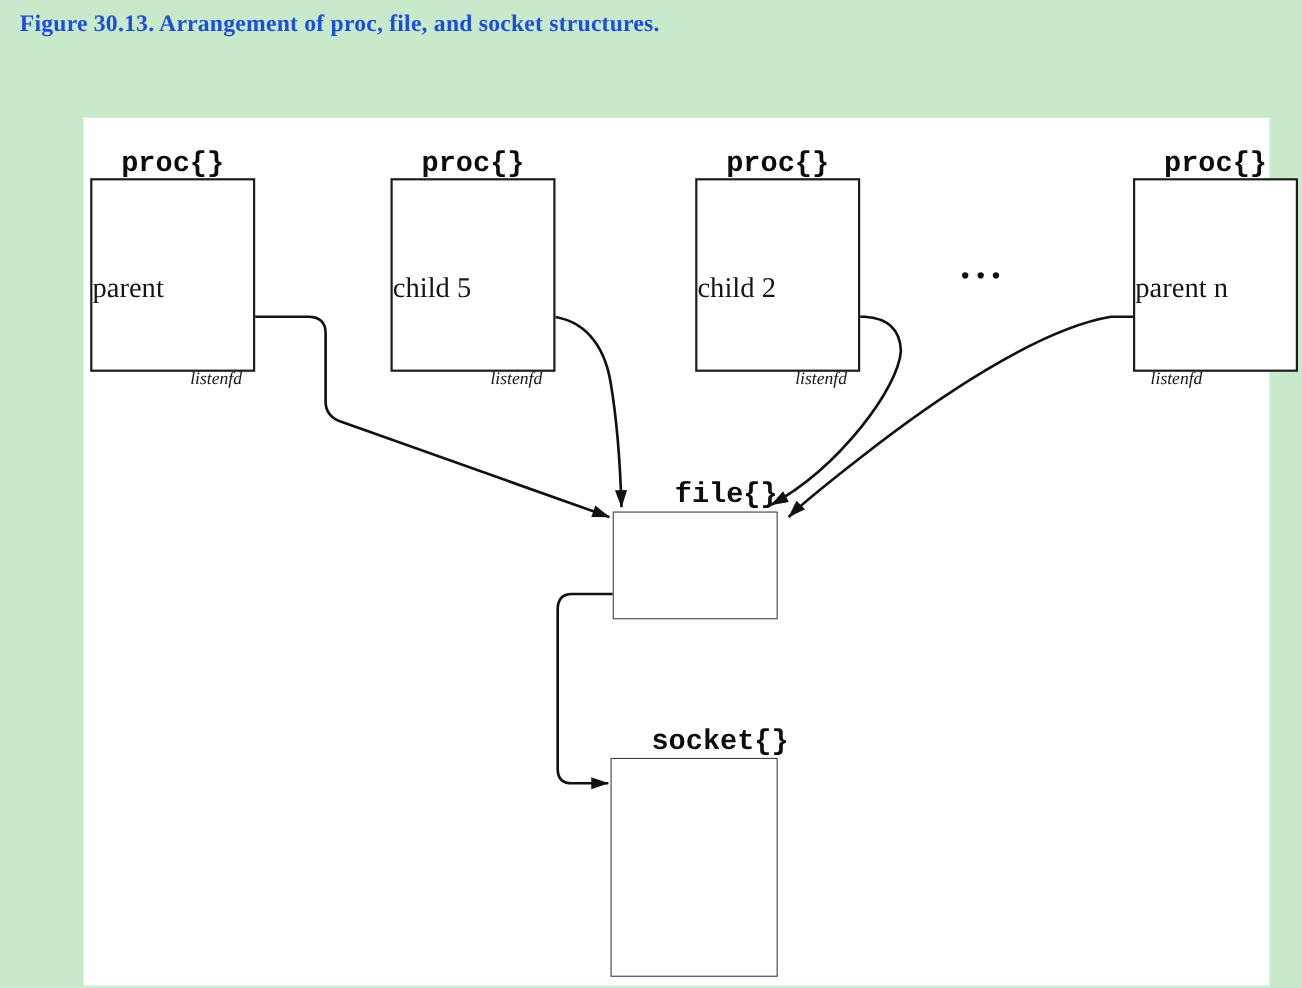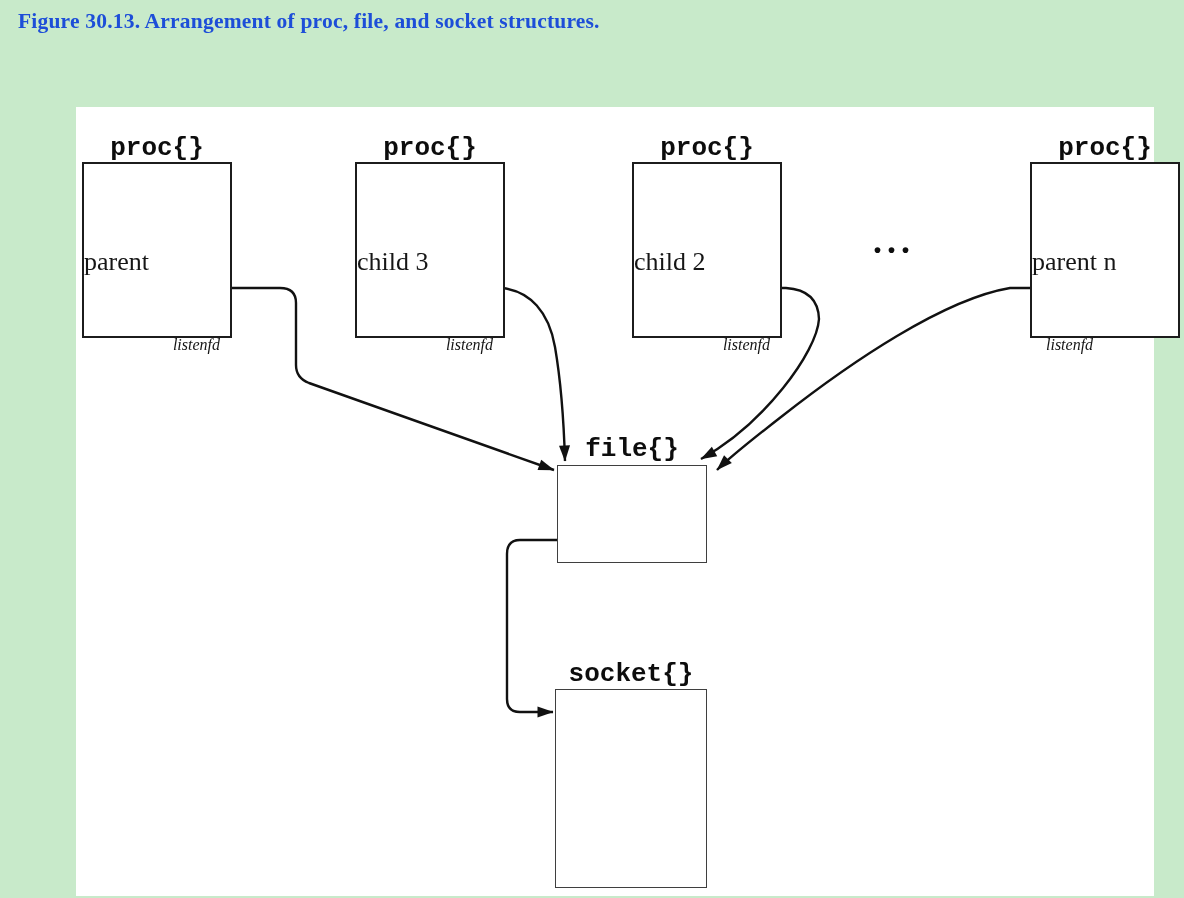--- a/index.html
+++ b/index.html
@@ -42,26 +42,26 @@
   }
   .listenfd {
     position: absolute; top: 168px; width: 150px; box-sizing: border-box;
     font-style: italic; font-size: 16px; line-height: 26px; color: #161616;
   }
   .fd-right { text-align: right; padding-right: 14px; }
   .fd-left  { text-align: left;  padding-left: 14px; }
   .file-box   { left: 481px; top: 358px; width: 150px; height: 98px; }
   .socket-box { left: 479px; top: 582px; width: 152px; height: 199px; }
   .struct-label {
-    position: absolute; text-align: center;
+    position: absolute; text-align: right;
     font-family: "Liberation Mono", monospace; font-weight: bold; font-size: 26px;
     line-height: 26px; color: #0d0d0d; white-space: nowrap;
   }
   .file-label   { left: 481px; top: 329px; width: 150px; }
-  .socket-label { left: 479px; top: 554px; width: 152px; }
+  .socket-label { left: 489px; top: 554px; width: 152px; }
   .ellipsis {
     position: absolute; left: 797px; top: 116px;
     font-weight: bold; font-size: 36px; letter-spacing: 5px;
     color: #0d0d0d; line-height: 36px;
   }
 </style>
 </head>
 <body>
 
 <div class="caption">Figure 30.13. Arrangement of proc, file, and socket structures.</div>
@@ -84,21 +84,21 @@
   </svg>
 
   <div class="proc-label b1">proc{}</div>
   <div class="box proc-box b1">
     <div class="proc-name">parent</div>
     <div class="listenfd fd-right">listenfd</div>
   </div>
 
   <div class="proc-label b2">proc{}</div>
   <div class="box proc-box b2">
-    <div class="proc-name">child 3</div>
+    <div class="proc-name">child 5</div>
     <div class="listenfd fd-right">listenfd</div>
   </div>
 
   <div class="proc-label b3">proc{}</div>
   <div class="box proc-box b3">
     <div class="proc-name">child 2</div>
     <div class="listenfd fd-right">listenfd</div>
   </div>
 
   <div class="ellipsis">...</div>

